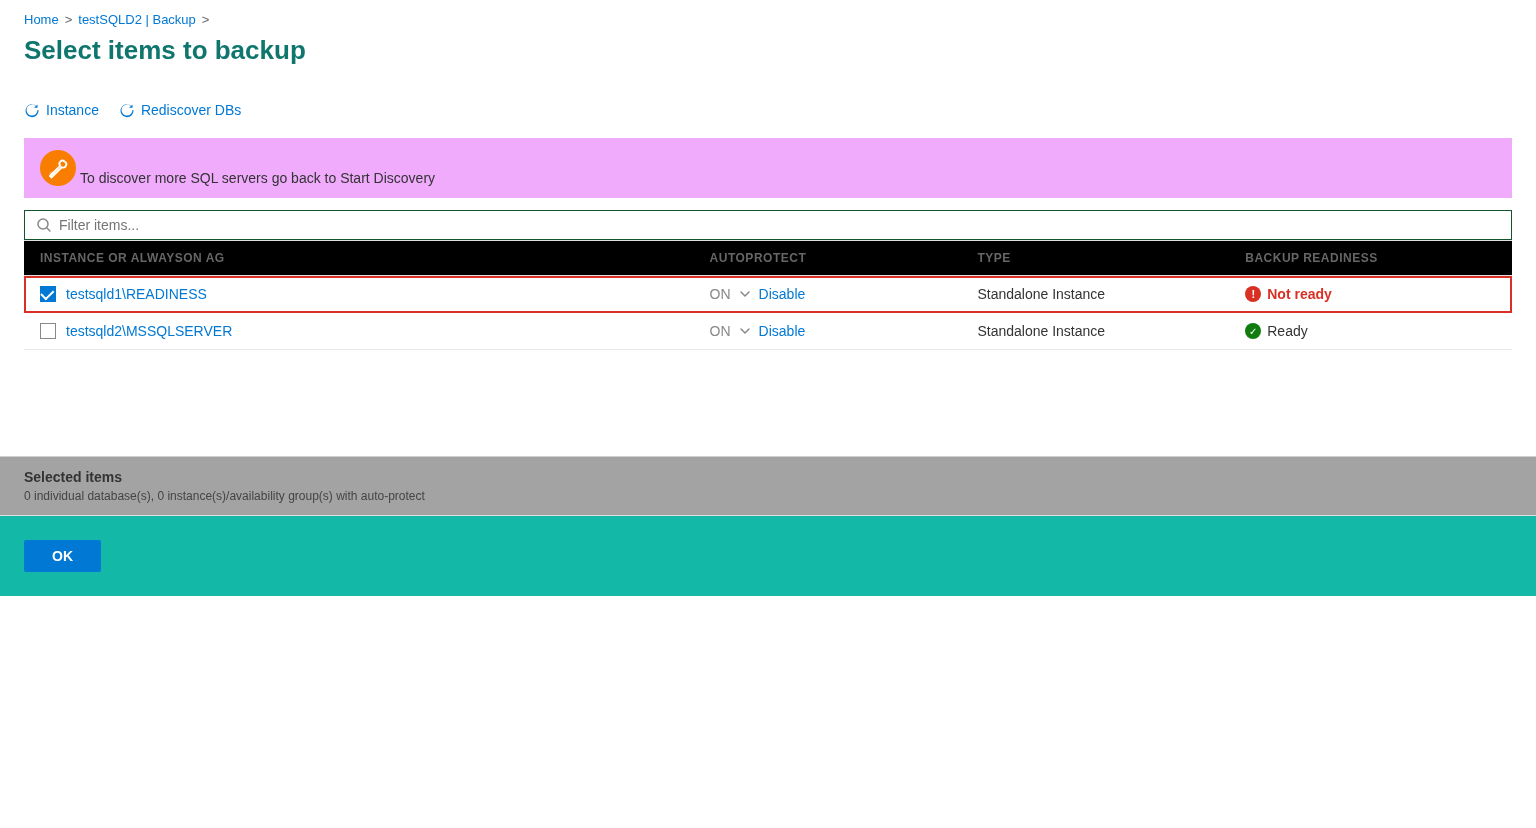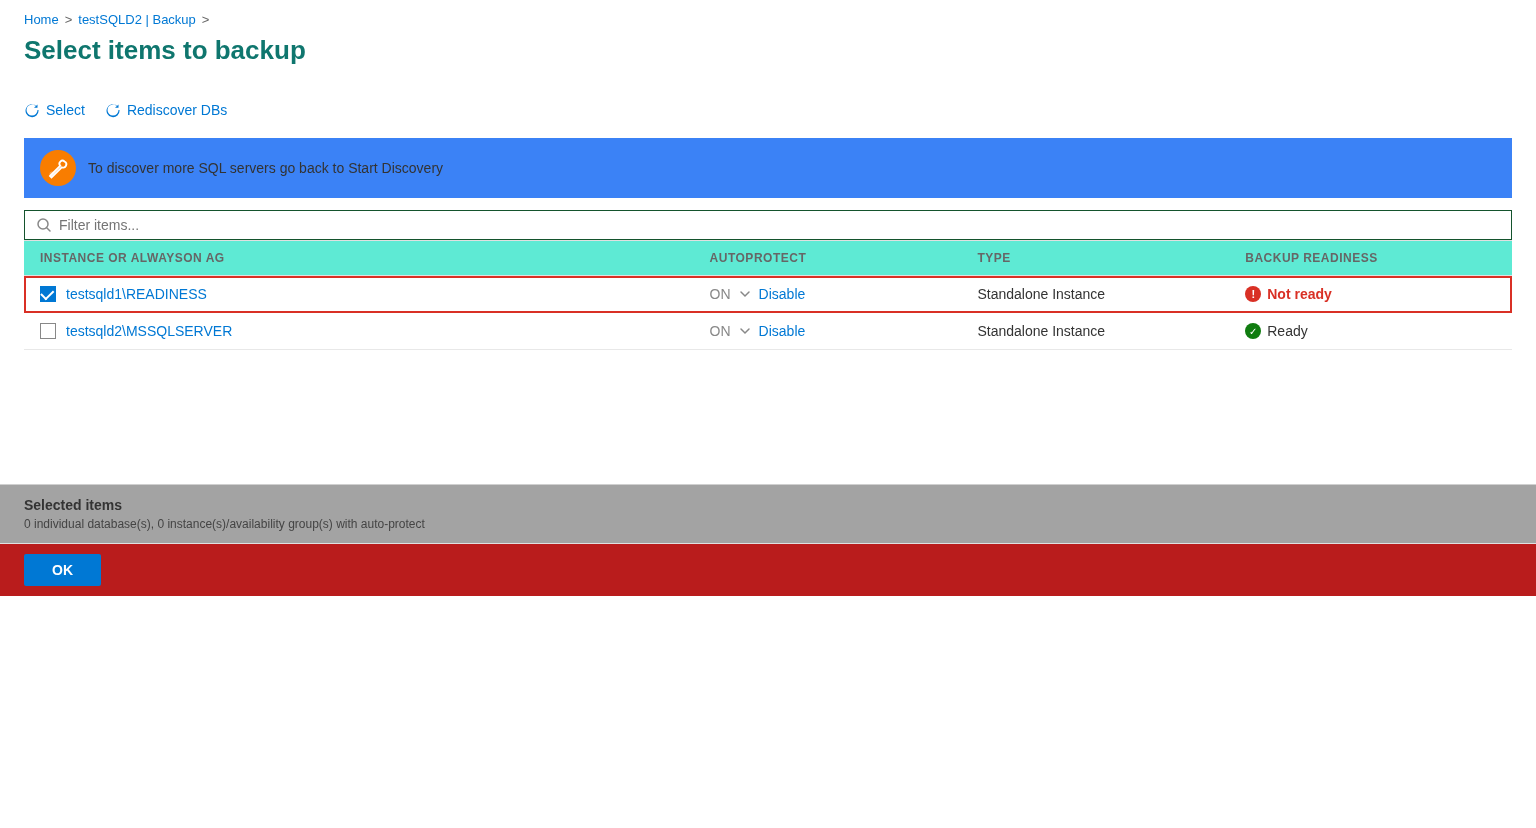--- a/index.html
+++ b/index.html
@@ -62,25 +62,25 @@
       font-size: 14px;
       font-family: inherit;
       padding: 4px 0;
     }
     .refresh-icon {
       width: 16px;
       height: 16px;
     }
     .info-banner {
       display: flex;
-      align-items: center;
-      background: #3b82f6;
+      align-items: flex-end;
+      background: #f0abfc;
       padding: 12px 16px;
       margin-bottom: 12px;
-      gap: 12px;
+      gap: 4px;
     }
     .info-icon-circle {
       width: 36px;
       height: 36px;
       border-radius: 50%;
       background: #f97d00;
       display: flex;
       align-items: center;
       justify-content: center;
       flex-shrink: 0;
@@ -113,21 +113,21 @@
     .table-container {
       flex: 1;
       overflow-y: auto;
       border-top: 1px solid #e0e0e0;
     }
     table {
       width: 100%;
       border-collapse: collapse;
     }
     thead tr {
-      background: #5eead4;
+      background: #000000;
       margin-top: 20px;
     }
     th {
       text-align: left;
       padding: 10px 16px;
       font-size: 12px;
       font-weight: 600;
       color: #666;
       text-transform: uppercase;
       letter-spacing: 0.5px;
@@ -247,22 +247,22 @@
       font-weight: 600;
       font-size: 14px;
       margin-bottom: 4px;
     }
     .selected-items-detail {
       font-size: 12px;
       color: #444;
     }
     .bottom-bar {
       border-top: 1px solid #e0e0e0;
-      padding: 10px 24px;
-      background: #b91c1c;
+      padding: 24px 24px;
+      background: #14b8a6;
     }
     .ok-button {
       background: #0078d4;
       color: #fff;
       border: none;
       padding: 8px 28px;
       font-size: 14px;
       font-family: inherit;
       font-weight: 600;
       cursor: pointer;
@@ -282,21 +282,21 @@
       <span>&gt;</span>
     </div>
 
     <h1 class="page-title">Select items to backup</h1>
 
     <div class="toolbar">
       <button class="toolbar-btn">
         <svg class="refresh-icon" viewBox="0 0 16 16" fill="none" xmlns="http://www.w3.org/2000/svg">
           <path d="M13.5 8A5.5 5.5 0 1 1 8 2.5c1.5 0 2.86.6 3.86 1.57L10 5.87h3.5V2.5l-1.24 1.24A6.5 6.5 0 1 0 14.5 8h-1z" fill="#0078d4"></path>
         </svg>
-        <span>Select</span>
+        <span>Instance</span>
       </button>
       <button class="toolbar-btn">
         <svg class="refresh-icon" viewBox="0 0 16 16" fill="none" xmlns="http://www.w3.org/2000/svg">
           <path d="M13.5 8A5.5 5.5 0 1 1 8 2.5c1.5 0 2.86.6 3.86 1.57L10 5.87h3.5V2.5l-1.24 1.24A6.5 6.5 0 1 0 14.5 8h-1z" fill="#0078d4"></path>
         </svg>
         <span>Rediscover DBs</span>
       </button>
     </div>
 
     <div class="info-banner">

